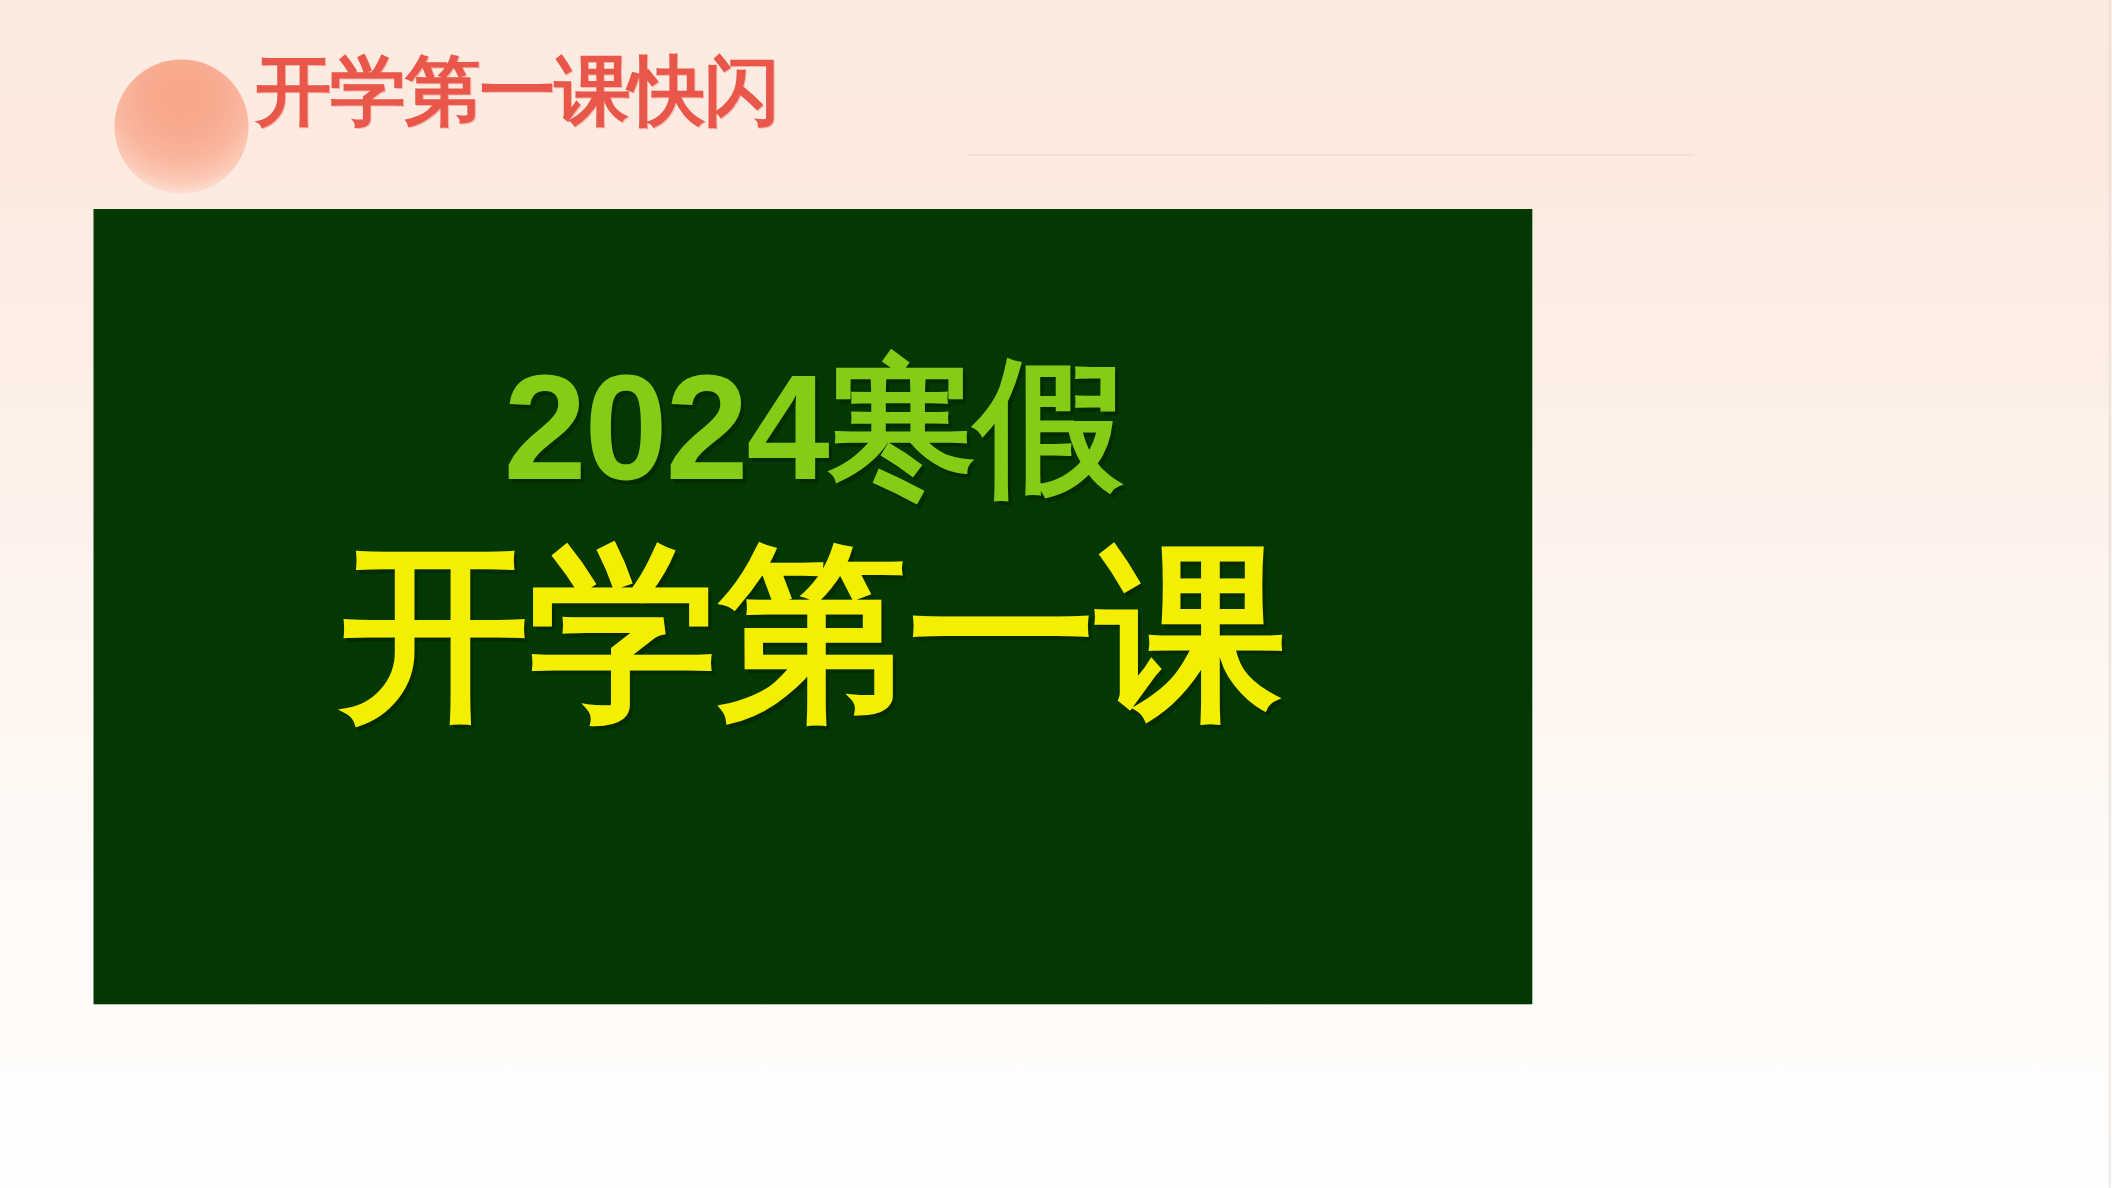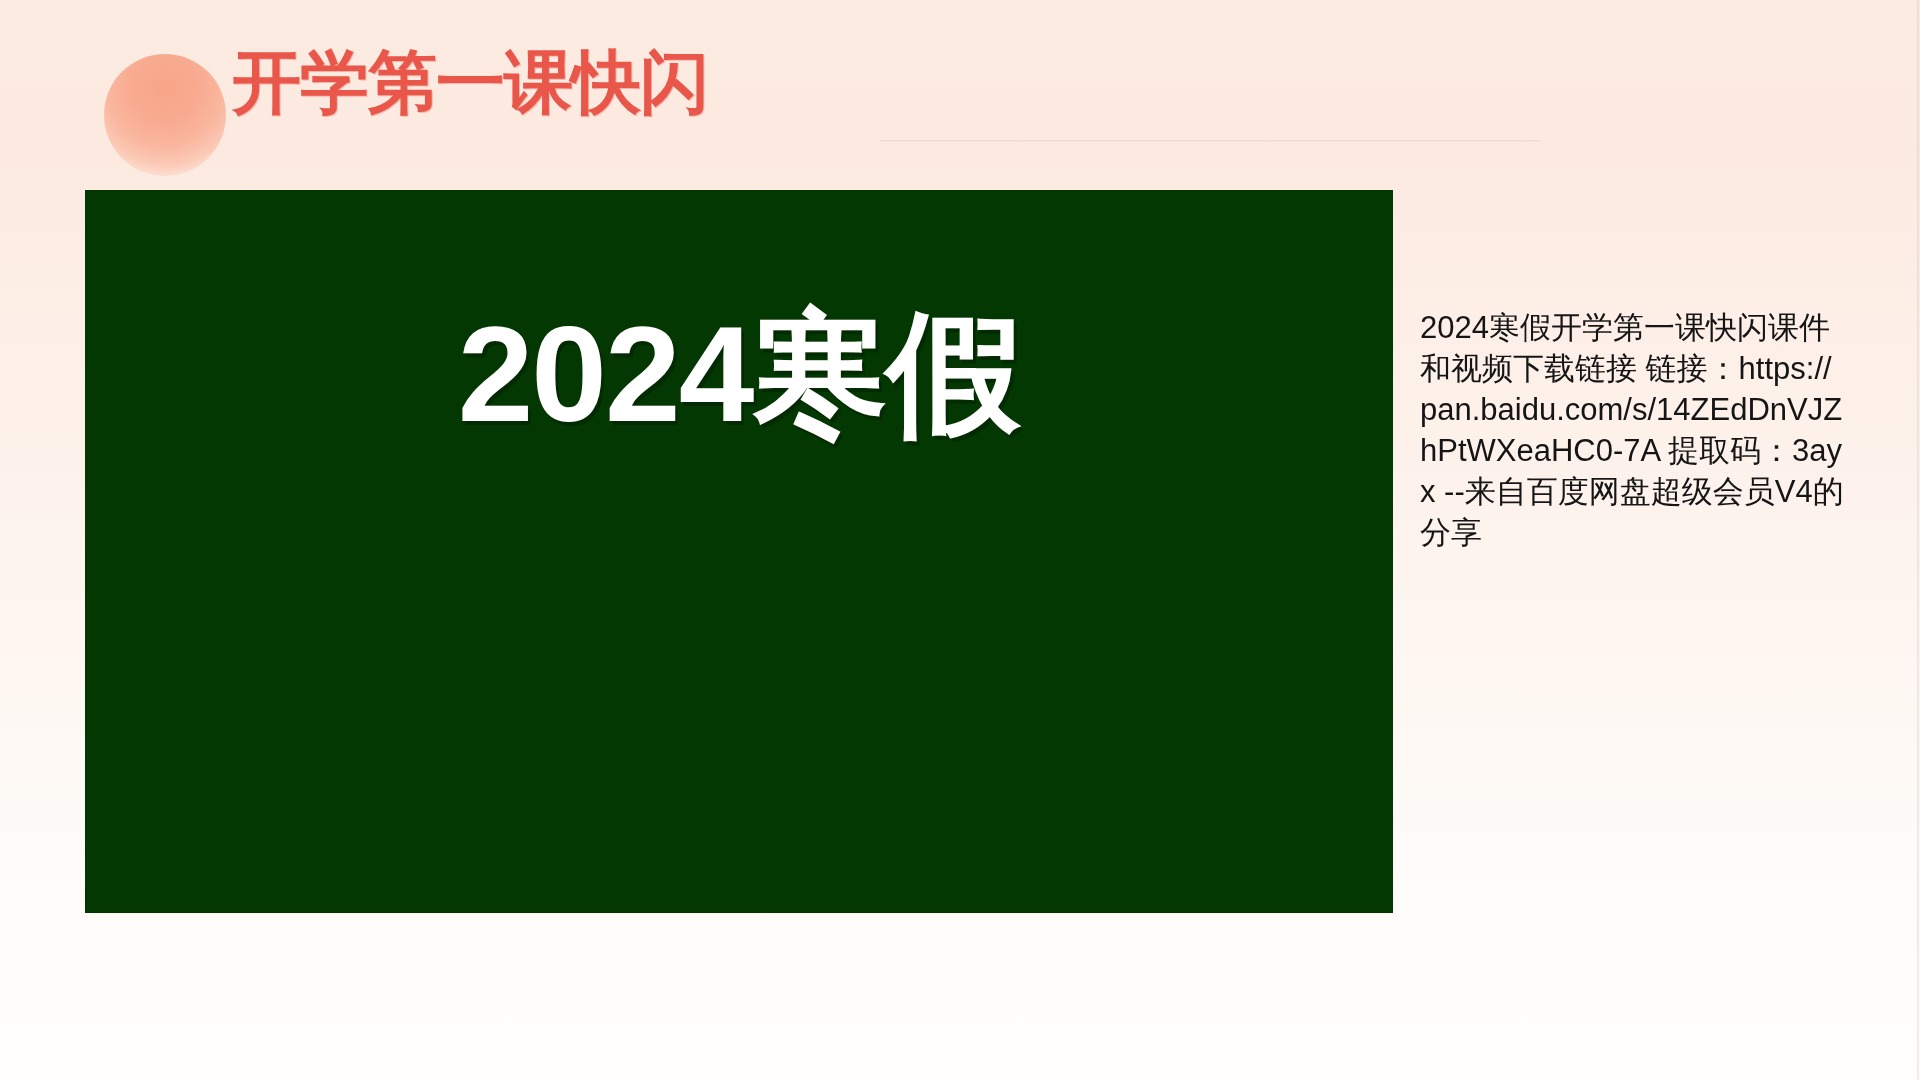--- a/index.html
+++ b/index.html
@@ -91,25 +91,25 @@
     width: 1308px;
     height: 723px;
     background: #033802;
     overflow: hidden;
   }
 
   #media-line-1 {
     position: absolute;
     left: 0;
     right: 0;
-    top: 116px;
+    top: 130px;
     text-align: center;
     font-size: 136px;
     font-weight: bold;
-    color: #ffffff;
+    color: #84cc16;
     letter-spacing: -2px;
     line-height: 1.0;
     text-shadow: 3px 4px 0 rgba(0,0,0,0.22);
     white-space: nowrap;
   }
 
   #media-line-2 {
     position: absolute;
     left: 0;
     right: 0;
@@ -146,17 +146,17 @@
   <div id="right-edge-rule"></div>
 
   <div id="sun-decor"></div>
 
   <div id="heading">开学第一课快闪</div>
 
   <div id="title-rule"></div>
 
   <div id="media-frame">
     <div id="media-line-1">2024寒假</div>
+    <div id="media-line-2">开学第一课</div>
   </div>
 
-  <div id="caption-block">2024寒假开学第一课快闪课件和视频下载链接 链接：https://pan.baidu.com/s/14ZEdDnVJZhPtWXeaHC0-7A 提取码：3ayx --来自百度网盘超级会员V4的分享</div>
 
 </div>
 
 </body></html>

